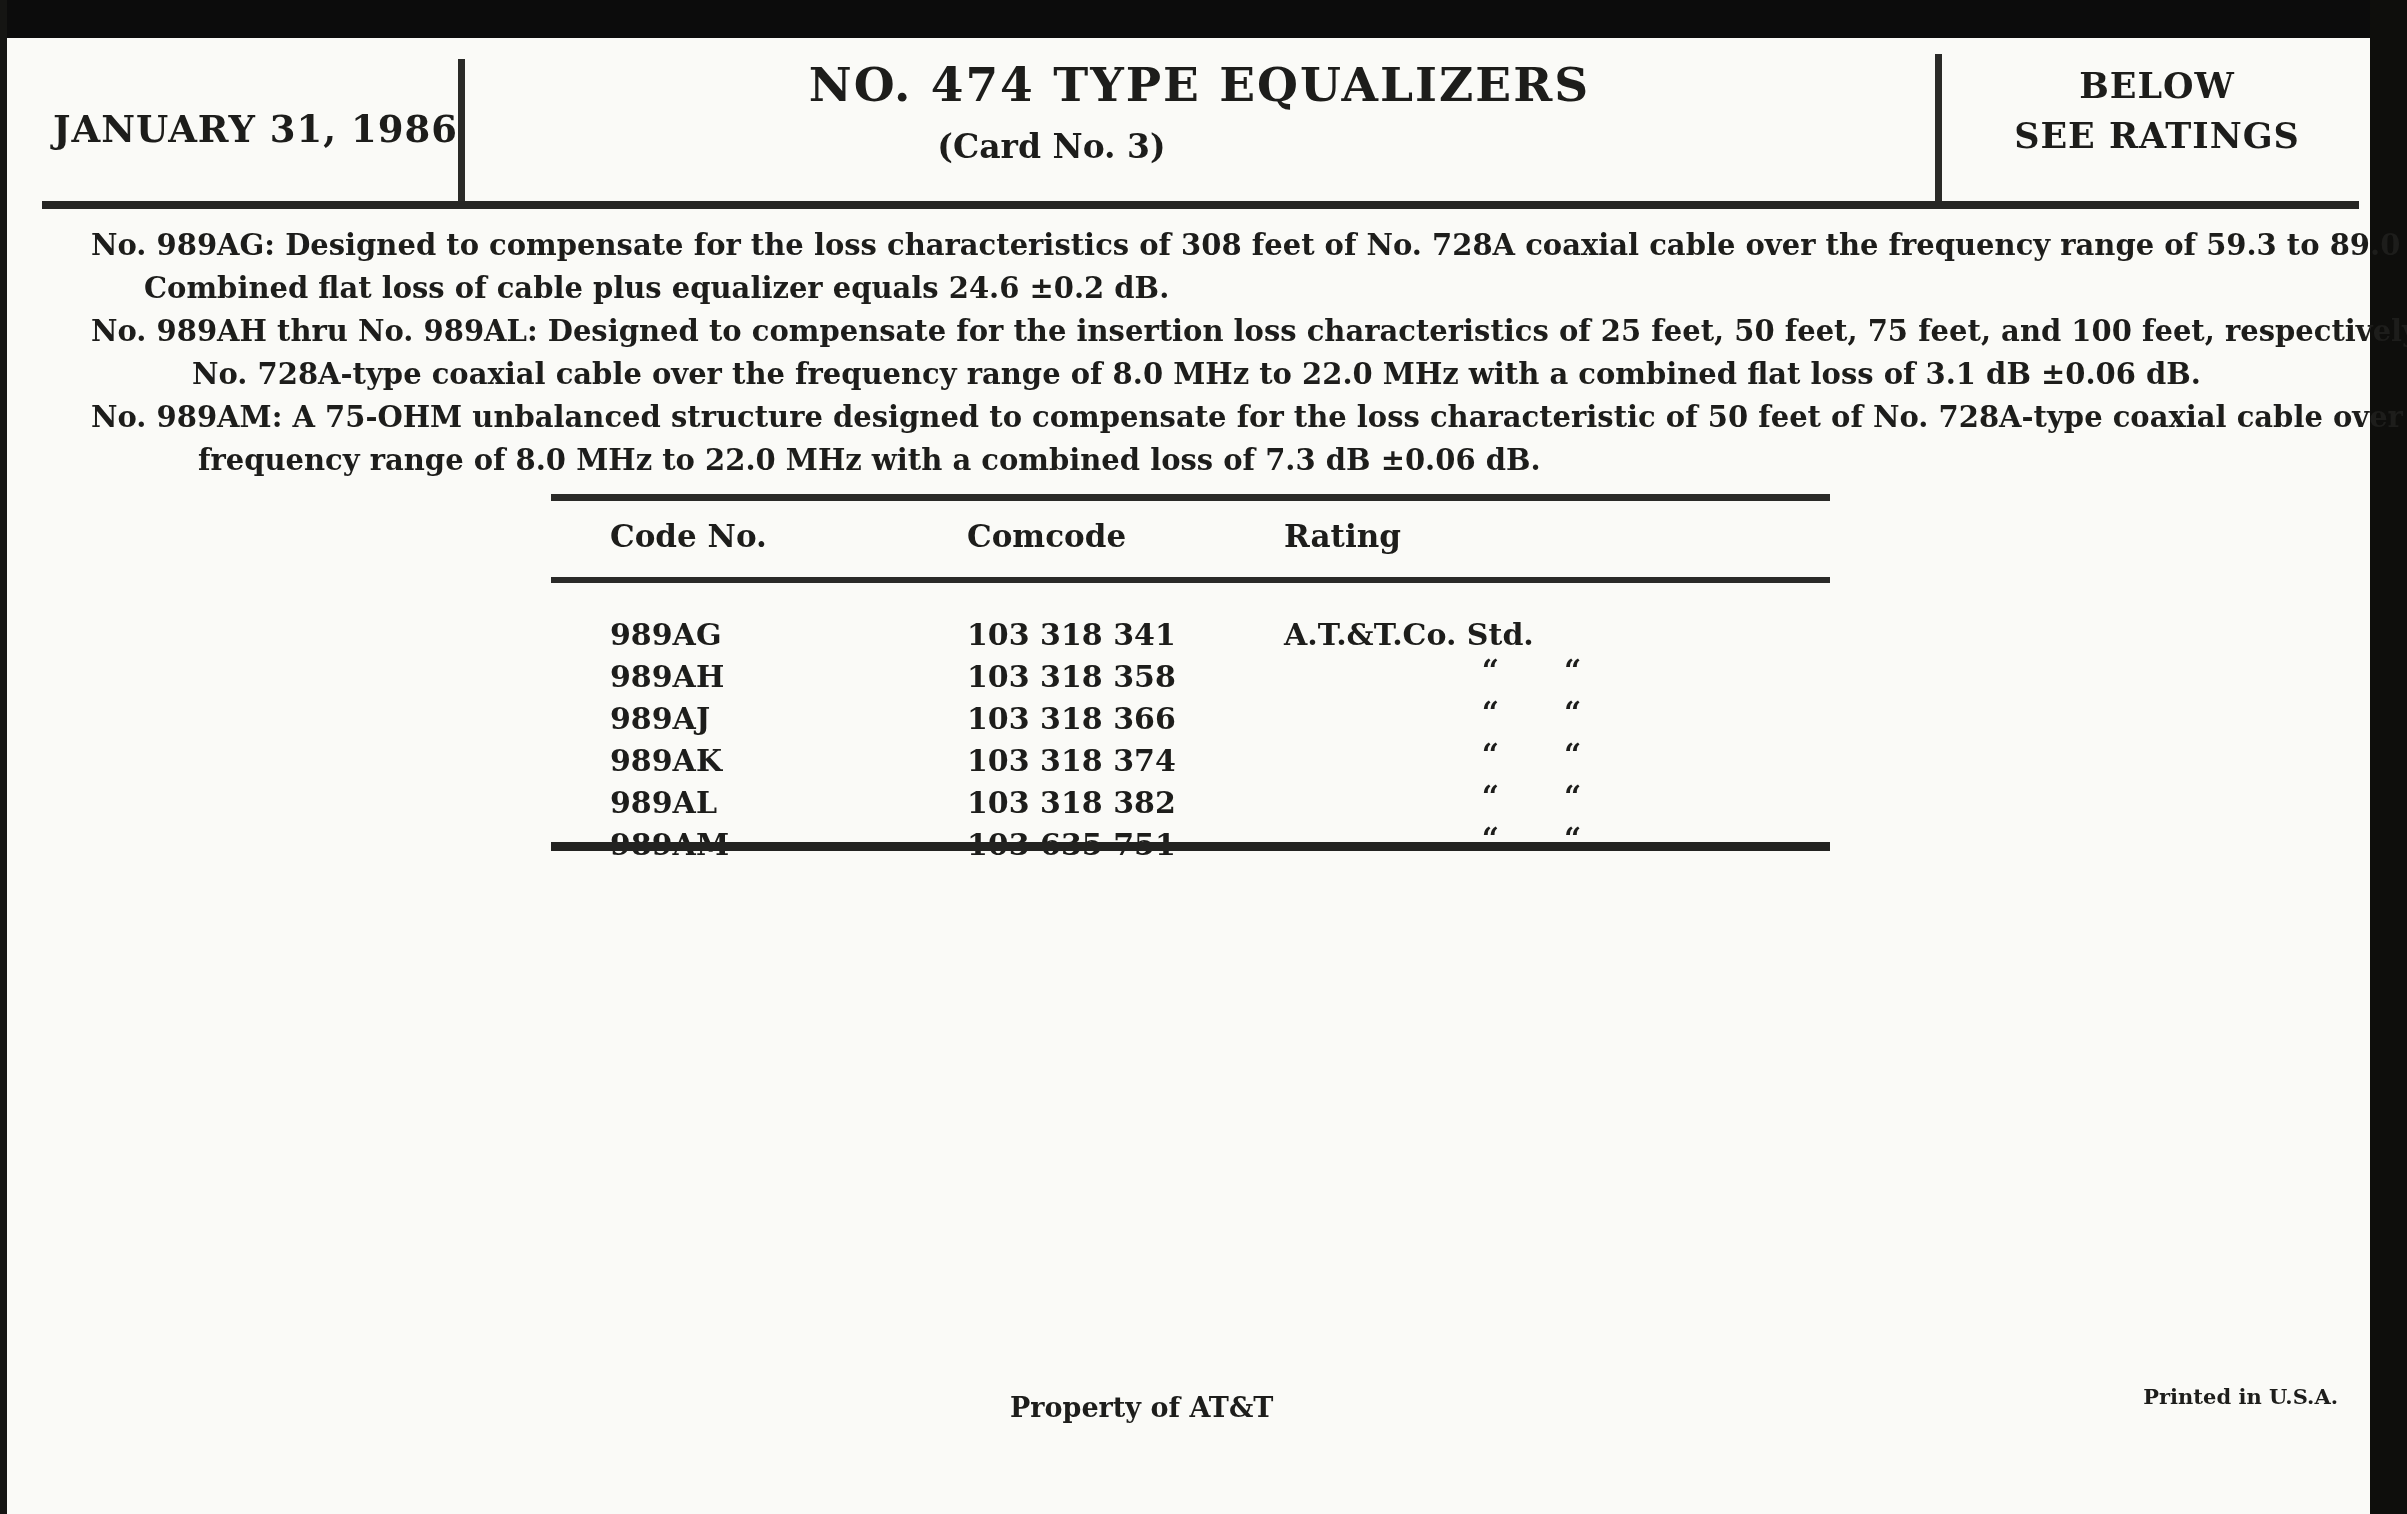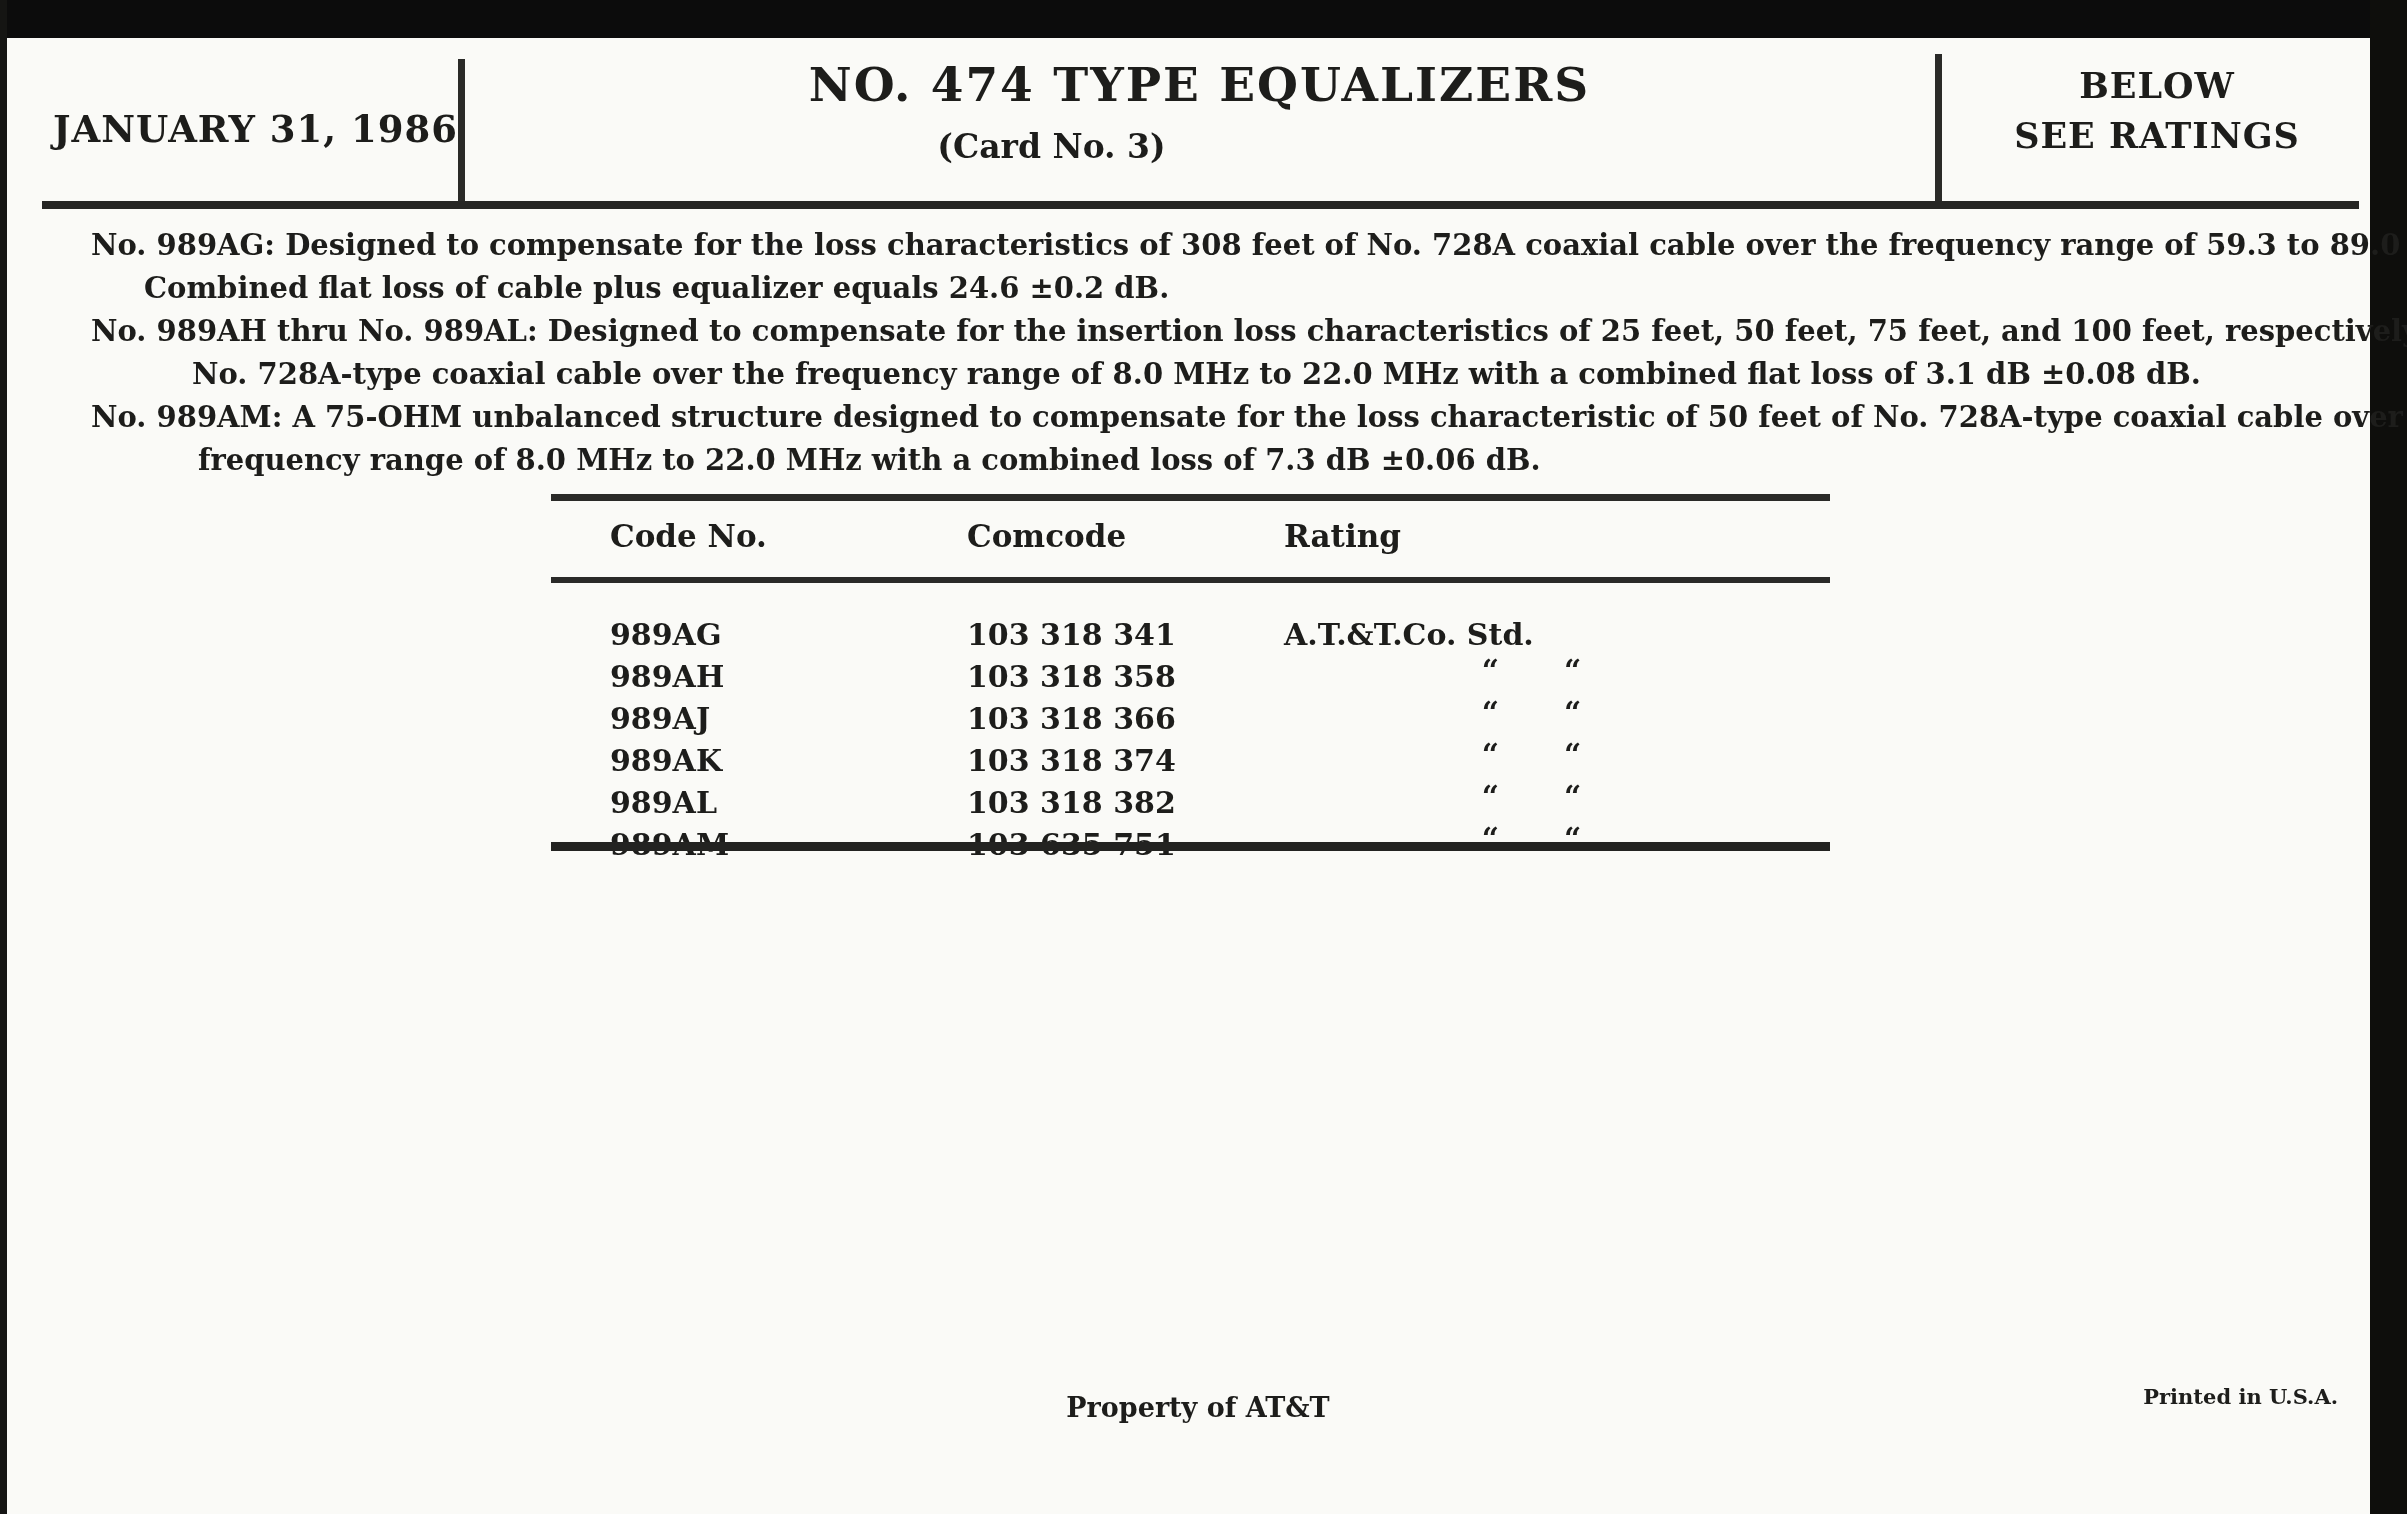--- a/index.html
+++ b/index.html
@@ -62,21 +62,21 @@
   .cell  { position: absolute; text-align: left; }
   .col-code    { left: 59px;  width: 317px; }
   .col-comcode { left: 416px; width: 297px; }
   .col-rating  { left: 733px; width: 495px; }
   .ditto-wrap  { display: flex; justify-content: center; gap: 65px; }
   .ditto       { position: relative; top: -6px; font-size: 30px; }
 
   
   .foot-center {
     position: absolute; left: 1010px; top: 1392px; width: 376px;
-    text-align: center; font-size: 27px;
+    font-size: 27px;
   }
   .foot-right {
     position: absolute; left: 1980px; top: 1384px; width: 358px;
     text-align: right; font-size: 21px;
   }
 </style>
 </head>
 <body>
 
 <div class="scan">
@@ -93,21 +93,21 @@
     <div>SEE RATINGS</div>
   </div>
   <div class="hdr-div1"></div>
   <div class="hdr-div2"></div>
   <div class="hdr-rule"></div>
 
   <div class="paras">
     <div class="line">No. 989AG: Designed to compensate for the loss characteristics of 308 feet of No. 728A coaxial cable over the frequency range of 59.3 to 89.0 MHz.</div>
     <div class="line c1">Combined flat loss of cable plus equalizer equals 24.6 ±0.2 dB.</div>
     <div class="line">No. 989AH thru No. 989AL: Designed to compensate for the insertion loss characteristics of 25 feet, 50 feet, 75 feet, and 100 feet, respectively of</div>
-    <div class="line c2">No. 728A-type coaxial cable over the frequency range of 8.0 MHz to 22.0 MHz with a combined flat loss of 3.1 dB ±0.08 dB.</div>
+    <div class="line c2">No. 728A-type coaxial cable over the frequency range of 8.0 MHz to 22.0 MHz with a combined flat loss of 3.1 dB ±0.06 dB.</div>
     <div class="line">No. 989AM: A 75-OHM unbalanced structure designed to compensate for the loss characteristic of 50 feet of No. 728A-type coaxial cable over the</div>
     <div class="line c3">frequency range of 8.0 MHz to 22.0 MHz with a combined loss of 7.3 dB ±0.06 dB.</div>
   </div>
 
   <div class="rtable">
     <div class="rule-top"></div>
     <div class="thead">
       <div class="cell col-code">Code No.</div>
       <div class="cell col-comcode">Comcode</div>
       <div class="cell col-rating">Rating</div>

